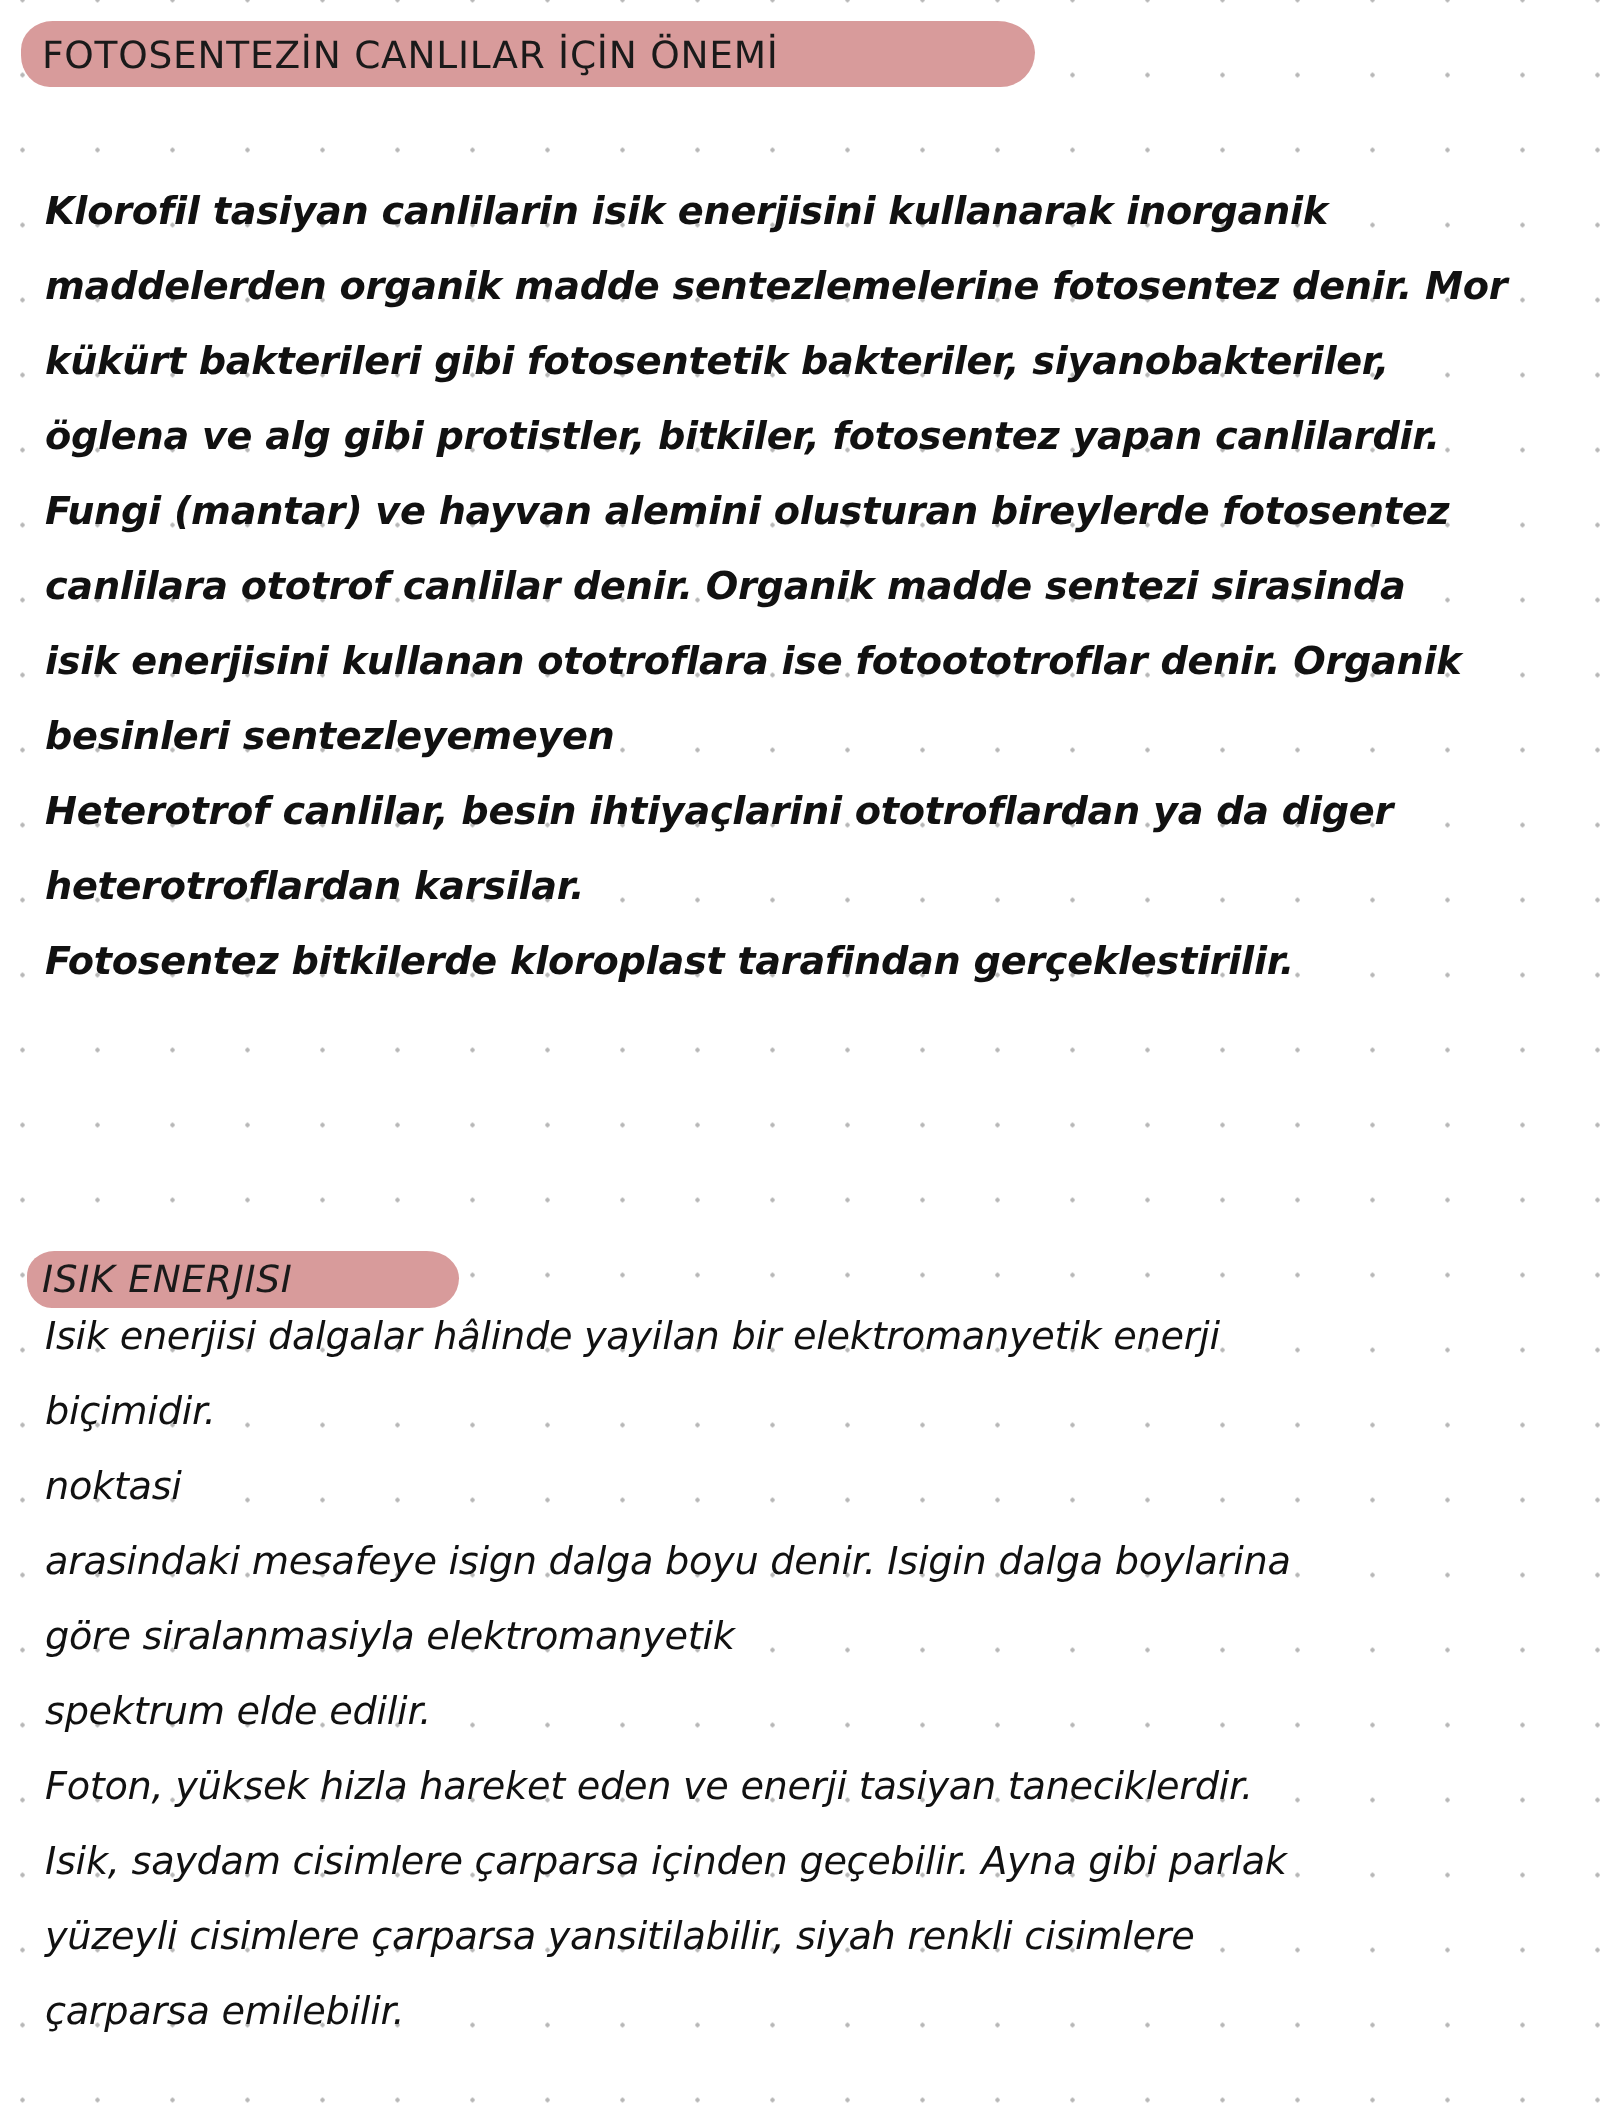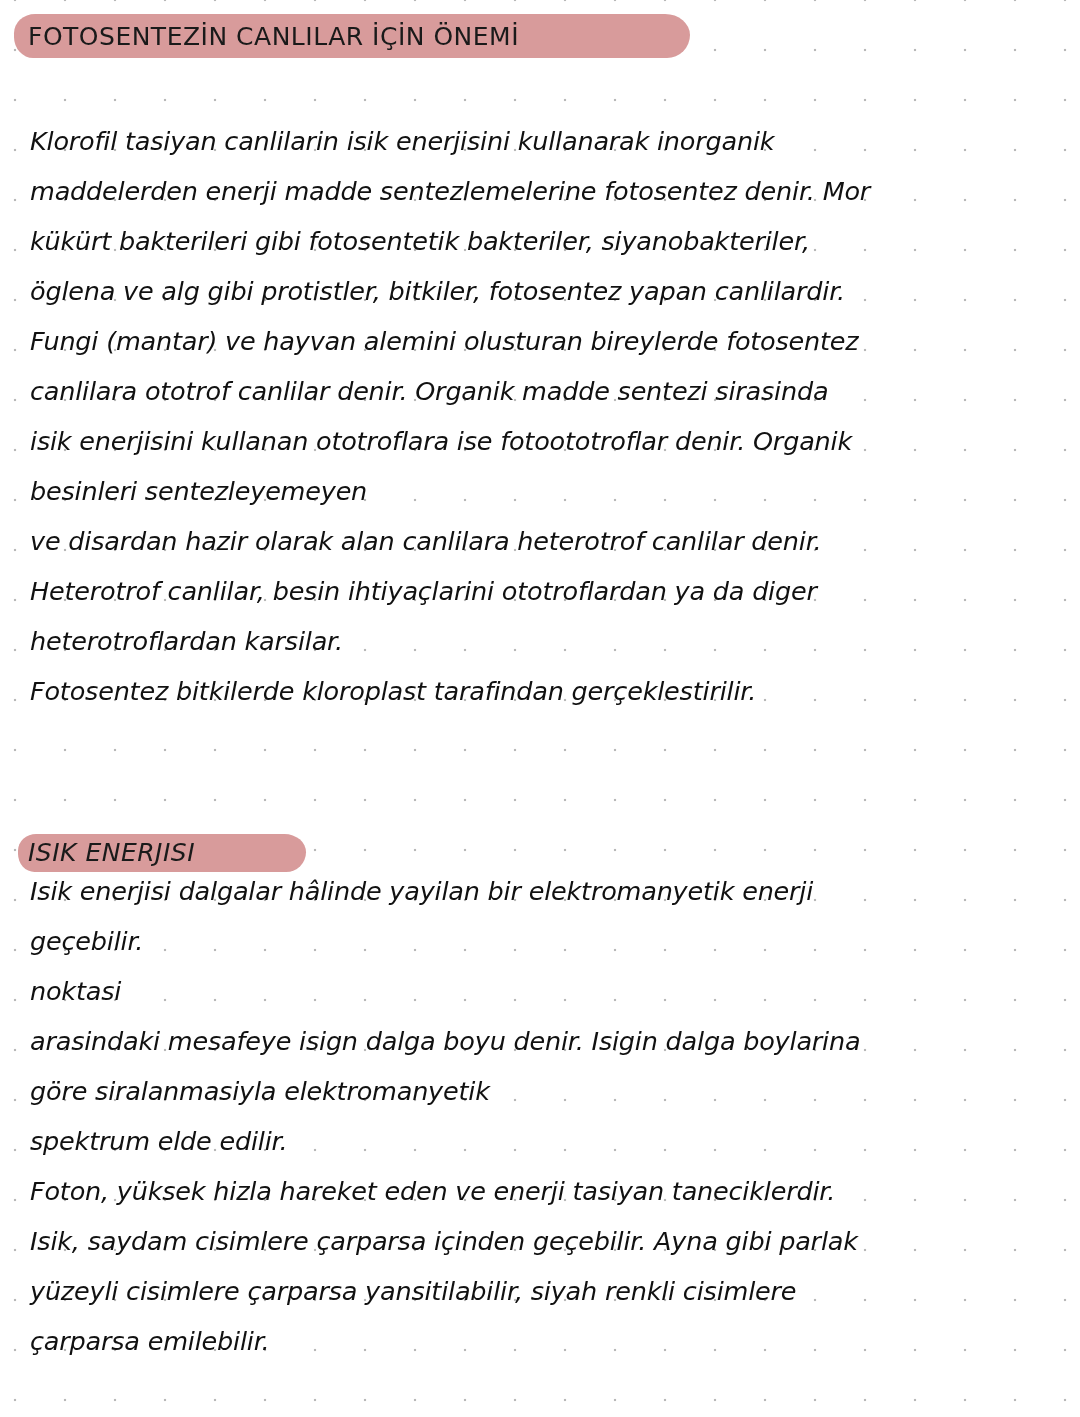--- a/index.html
+++ b/index.html
@@ -75,58 +75,58 @@
       height: 50px;
       line-height: 50px;
       font-family: "DejaVu Sans", sans-serif;
       font-style: italic;
       font-size: 25.5px;
       white-space: nowrap;
       letter-spacing: -0.2px;
     }
     #block-1 {
       top: 116px;
+      font-weight: bold;
     }
     #block-2 {
       top: 866px;
     }
   </style>
 </head>
 <body style="color: rgb(17, 17, 17);">
 
 <div class="page">
 
   <div class="heading" id="heading-1">
     <span class="hl" style="background-color: rgb(216, 155, 155);"></span>
     <span class="txt">FOTOSENTEZİN CANLILAR İÇİN ÖNEMİ</span>
   </div>
 
   <div class="block" id="block-1">
     <div class="line">Klorofil tasiyan canlilarin isik enerjisini kullanarak inorganik</div>
-    <div class="line">maddelerden enerji madde sentezlemelerine fotosentez denir. Mor</div>
+    <div class="line">maddelerden organik madde sentezlemelerine fotosentez denir. Mor</div>
     <div class="line">kükürt bakterileri gibi fotosentetik bakteriler, siyanobakteriler,</div>
     <div class="line">öglena ve alg gibi protistler, bitkiler, fotosentez yapan canlilardir.</div>
     <div class="line">Fungi (mantar) ve hayvan alemini olusturan bireylerde fotosentez</div>
     <div class="line">canlilara ototrof canlilar denir. Organik madde sentezi sirasinda</div>
     <div class="line">isik enerjisini kullanan ototroflara ise fotoototroflar denir. Organik</div>
     <div class="line">besinleri sentezleyemeyen</div>
-    <div class="line">ve disardan hazir olarak alan canlilara heterotrof canlilar denir.</div>
     <div class="line">Heterotrof canlilar, besin ihtiyaçlarini ototroflardan ya da diger</div>
     <div class="line">heterotroflardan karsilar.</div>
     <div class="line">Fotosentez bitkilerde kloroplast tarafindan gerçeklestirilir.</div>
   </div>
 
   <div class="heading" id="heading-2">
     <span class="hl" style="background-color: rgb(216, 155, 155);"></span>
     <span class="txt">ISIK ENERJISI</span>
   </div>
 
   <div class="block" id="block-2">
     <div class="line">Isik enerjisi dalgalar hâlinde yayilan bir elektromanyetik enerji</div>
-    <div class="line">geçebilir.</div>
+    <div class="line">biçimidir.</div>
     <div class="line">noktasi</div>
     <div class="line">arasindaki mesafeye isign dalga boyu denir. Isigin dalga boylarina</div>
     <div class="line">göre siralanmasiyla elektromanyetik</div>
     <div class="line">spektrum elde edilir.</div>
     <div class="line">Foton, yüksek hizla hareket eden ve enerji tasiyan taneciklerdir.</div>
     <div class="line">Isik, saydam cisimlere çarparsa içinden geçebilir. Ayna gibi parlak</div>
     <div class="line">yüzeyli cisimlere çarparsa yansitilabilir, siyah renkli cisimlere</div>
     <div class="line">çarparsa emilebilir.</div>
   </div>
 

